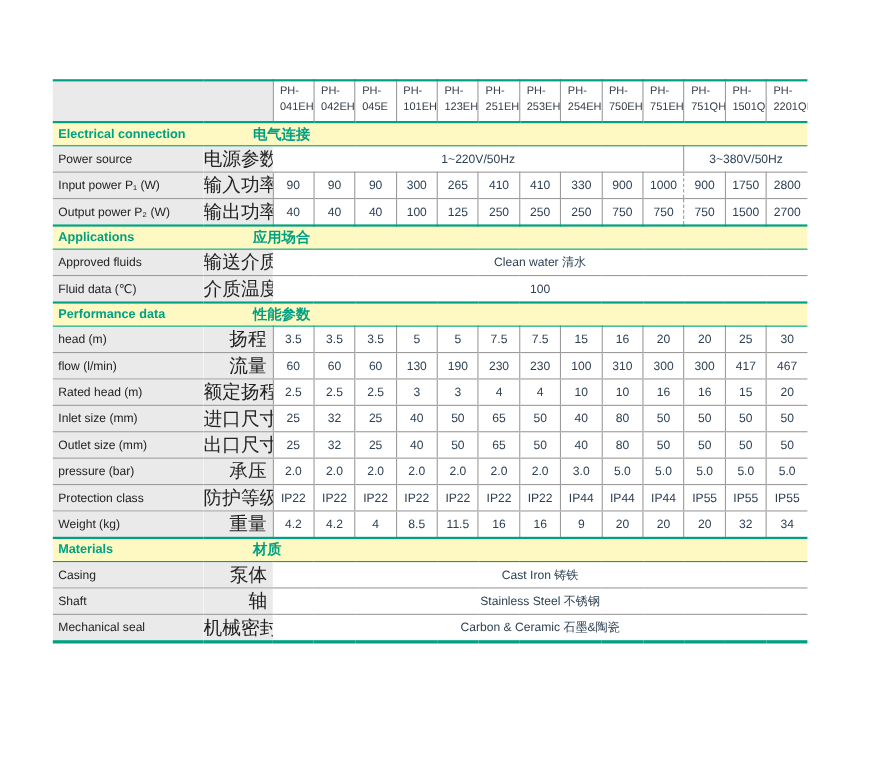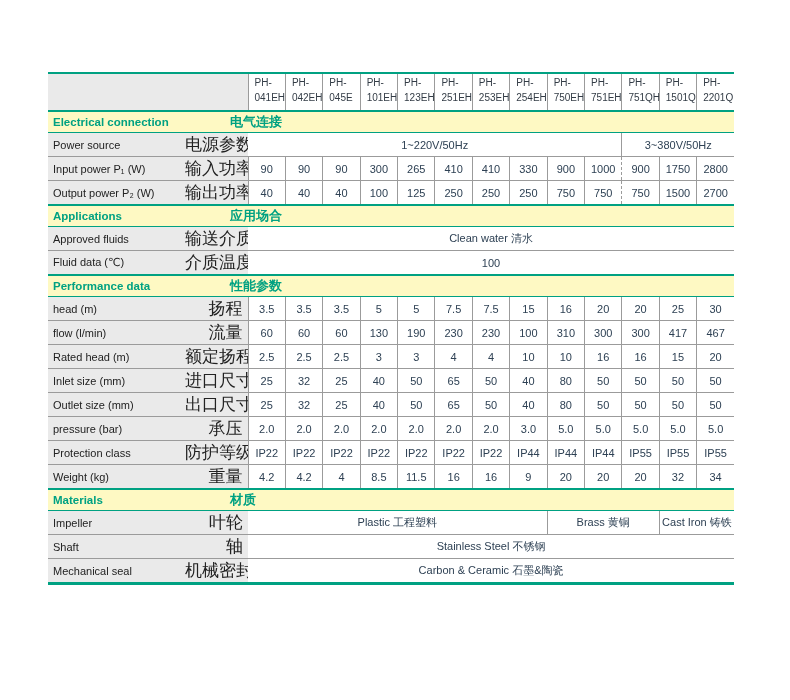--- a/index.html
+++ b/index.html
@@ -357,25 +357,23 @@
     <tbody>
       <tr class="sechead">
         <td colspan="15">
           <div class="shwrap">
             <span class="sh-en">Materials</span>
             <span class="sh-zh">材质</span>
           </div>
         </td>
       </tr>
       <tr>
-        <td class="len">Impeller</td>
-        <td class="lzh">叶轮</td>
-        <td colspan="8" class="m mfirst">Plastic 工程塑料</td>
-        <td colspan="3" class="m">Brass 黄铜</td>
-        <td colspan="2" class="m">Cast Iron 铸铁</td>
+        <td class="len">Casing</td>
+        <td class="lzh">泵体</td>
+        <td colspan="13" class="m mfirst">Cast Iron 铸铁</td>
       </tr>
       <tr>
         <td class="len">Shaft</td>
         <td class="lzh">轴</td>
         <td colspan="13" class="m mfirst">Stainless Steel 不锈钢</td>
       </tr>
       <tr>
         <td class="len">Mechanical seal</td>
         <td class="lzh">机械密封</td>
         <td colspan="13" class="m mfirst">Carbon &amp; Ceramic 石墨&amp;陶瓷</td>

